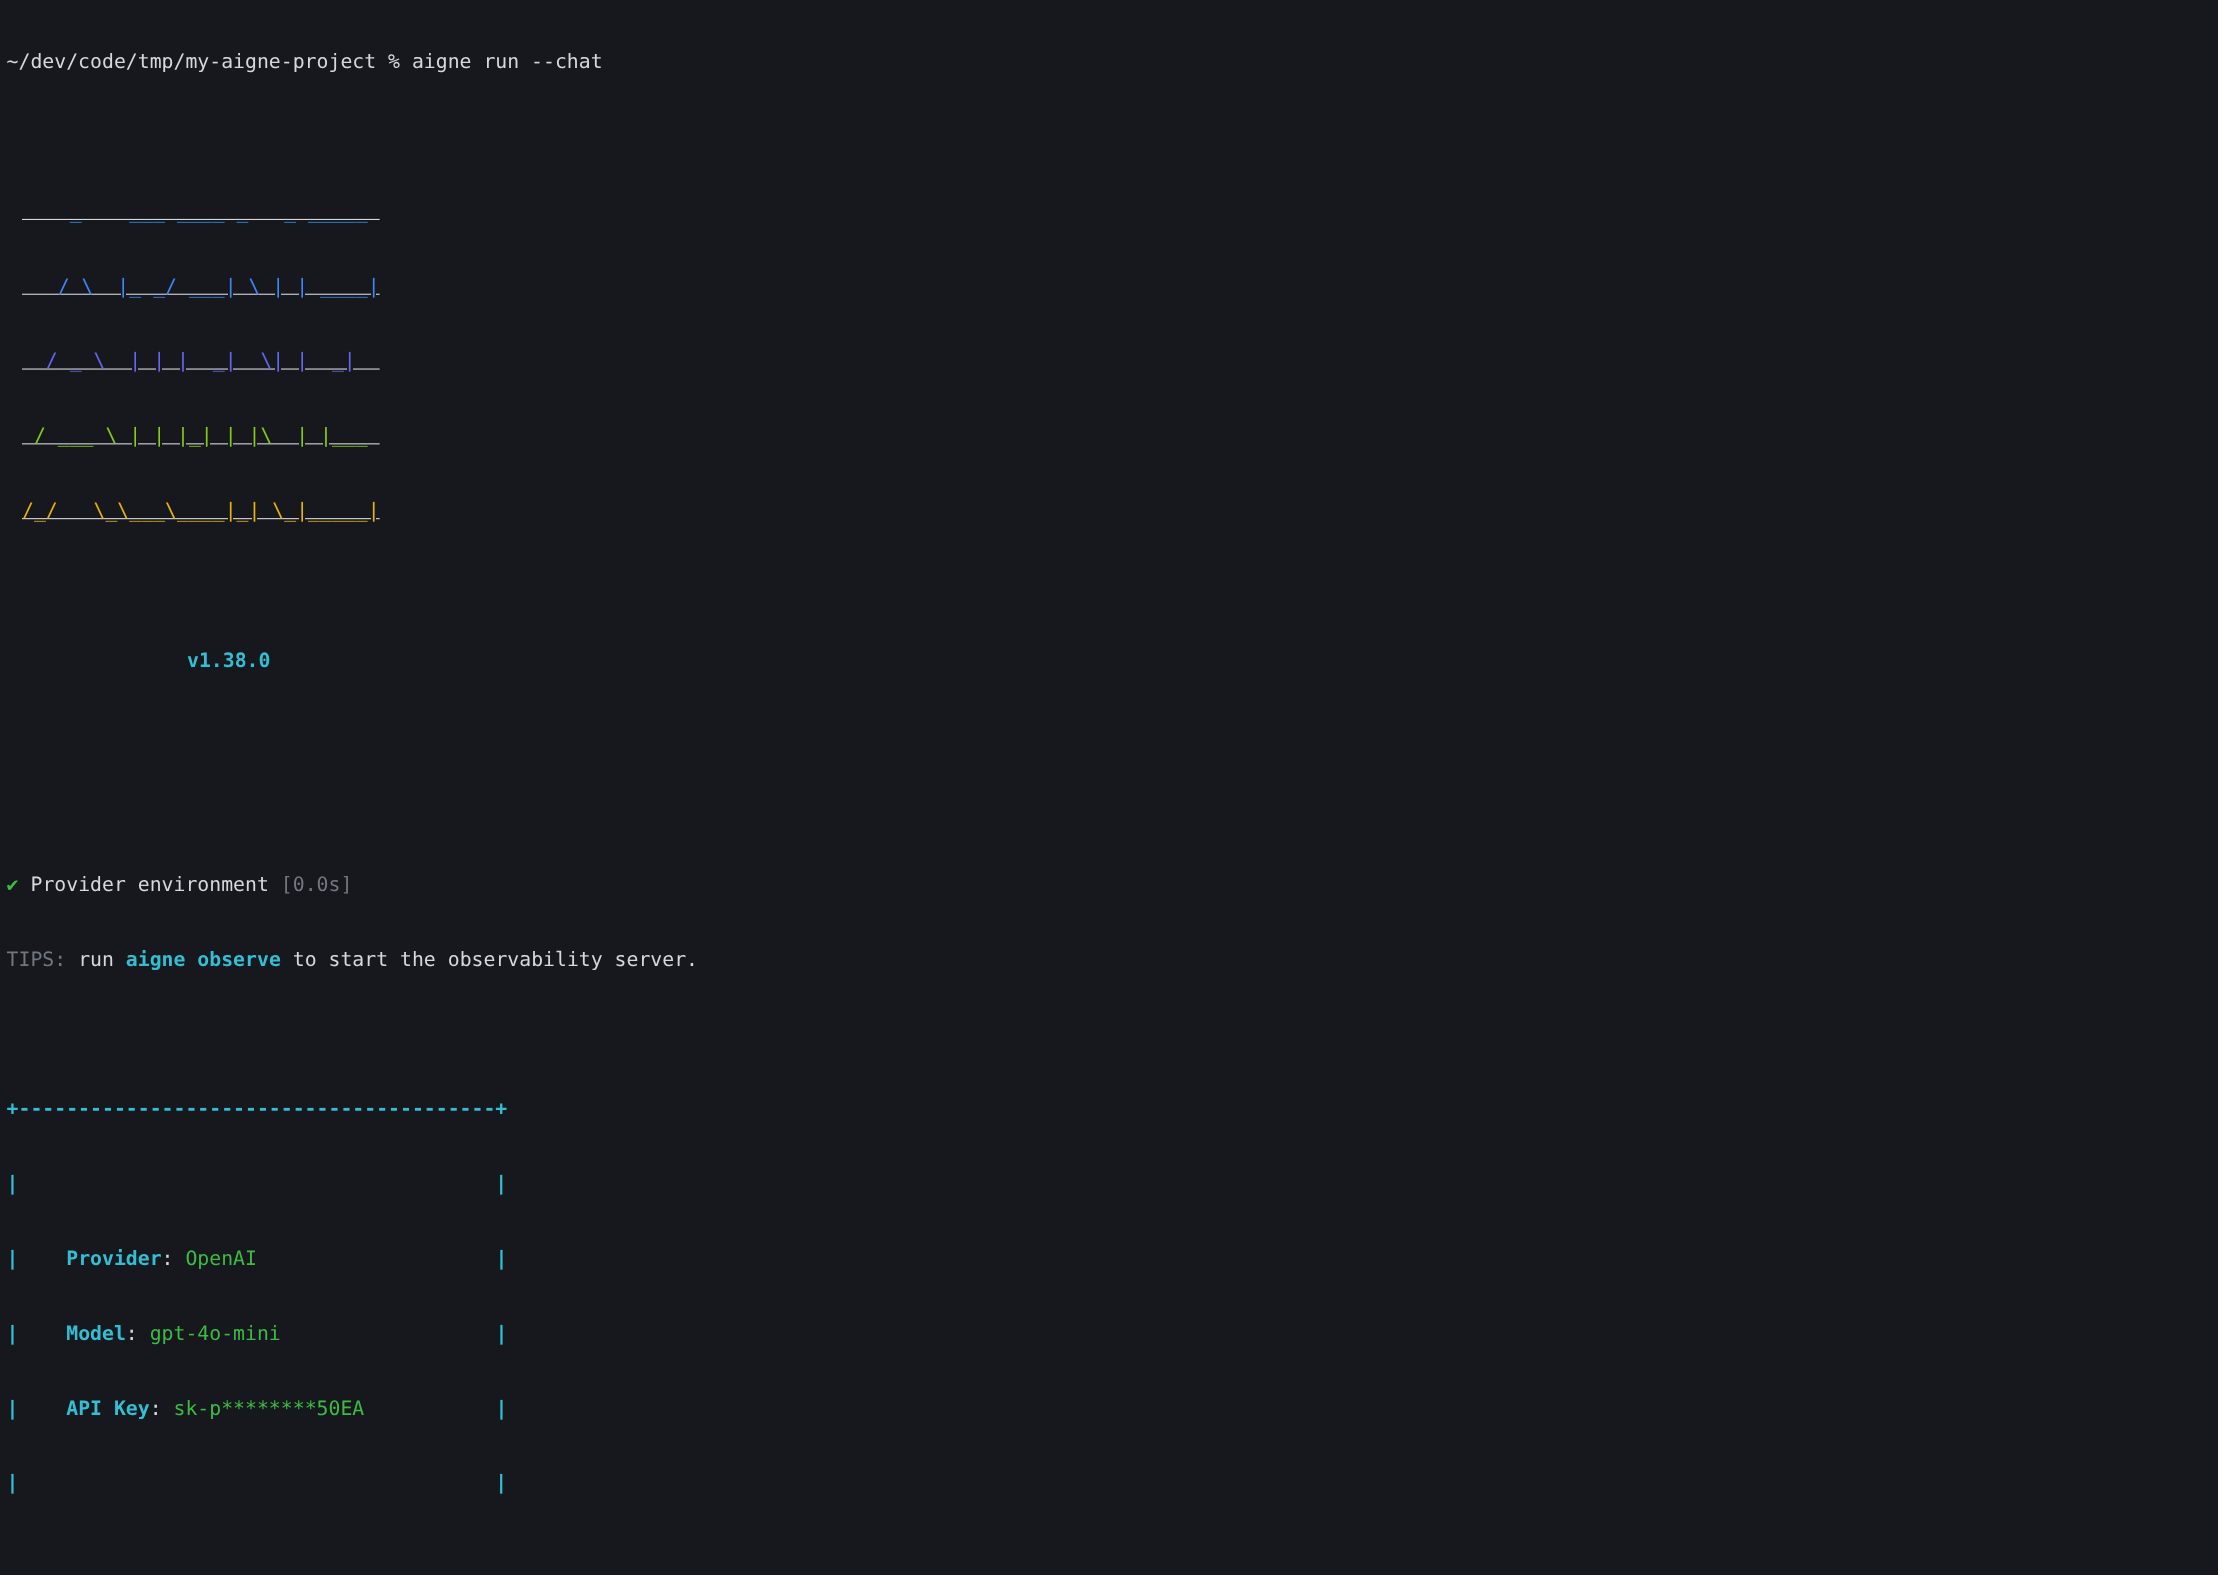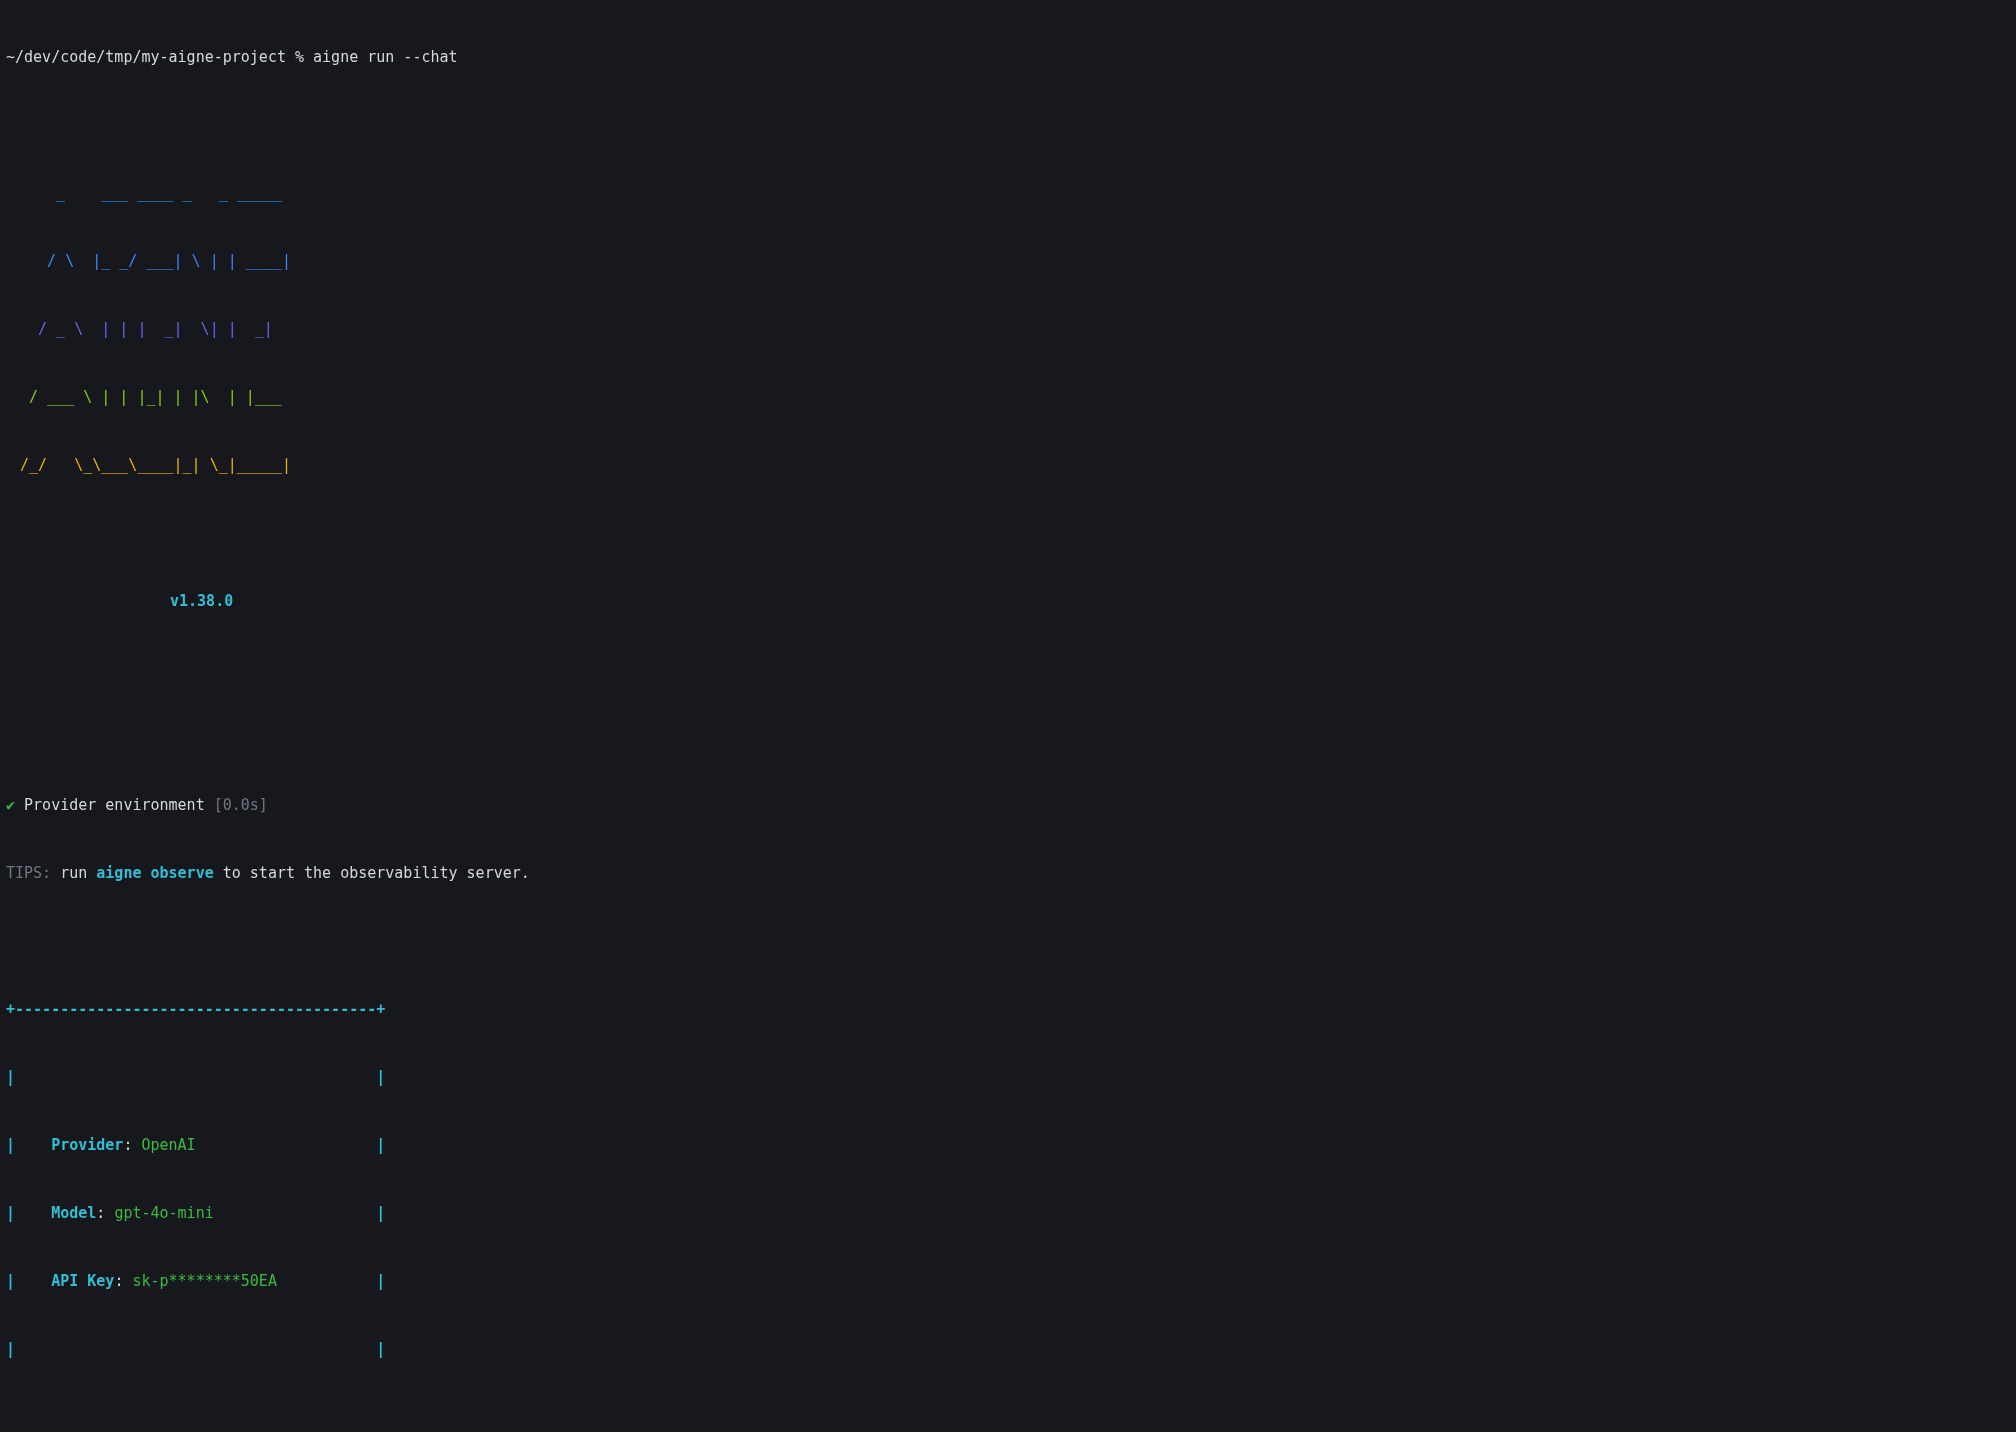--- a/index.html
+++ b/index.html
@@ -1,25 +1,25 @@
 <!DOCTYPE html>
 <html><head>
 <meta charset="utf-8">
 <style>
   html,body{margin:0;padding:0;background:#16181d;}
   body{width:2016px;height:1432px;overflow:hidden;}
   .screen{
     width:1616px;height:1432px;
     padding:6px 0 0 6px;box-sizing:border-box;
     font-family:"DejaVu Sans Mono","Liberation Mono",monospace;
-    font-size:15px;line-height:34px;
+    font-size:18px;line-height:34px;
     color:#d5d8dd;white-space:pre;
   }
   .line{height:34px;}
-  .art{padding-left:14px;}
+  .art{padding-left:14px;text-decoration:underline;}
   .version-line{padding-left:164px;}
   .teal{color:#32bfd4;font-weight:bold;}
   .green{color:#3cbb43;}
   .dim{color:#71767f;}
 </style>
 </head>
 <body style="background: rgb(22, 24, 29);">
 
 <div class="screen">
 <div class="line"><span>~/dev/code/tmp/my-aigne-project % aigne run --chat</span></div>

